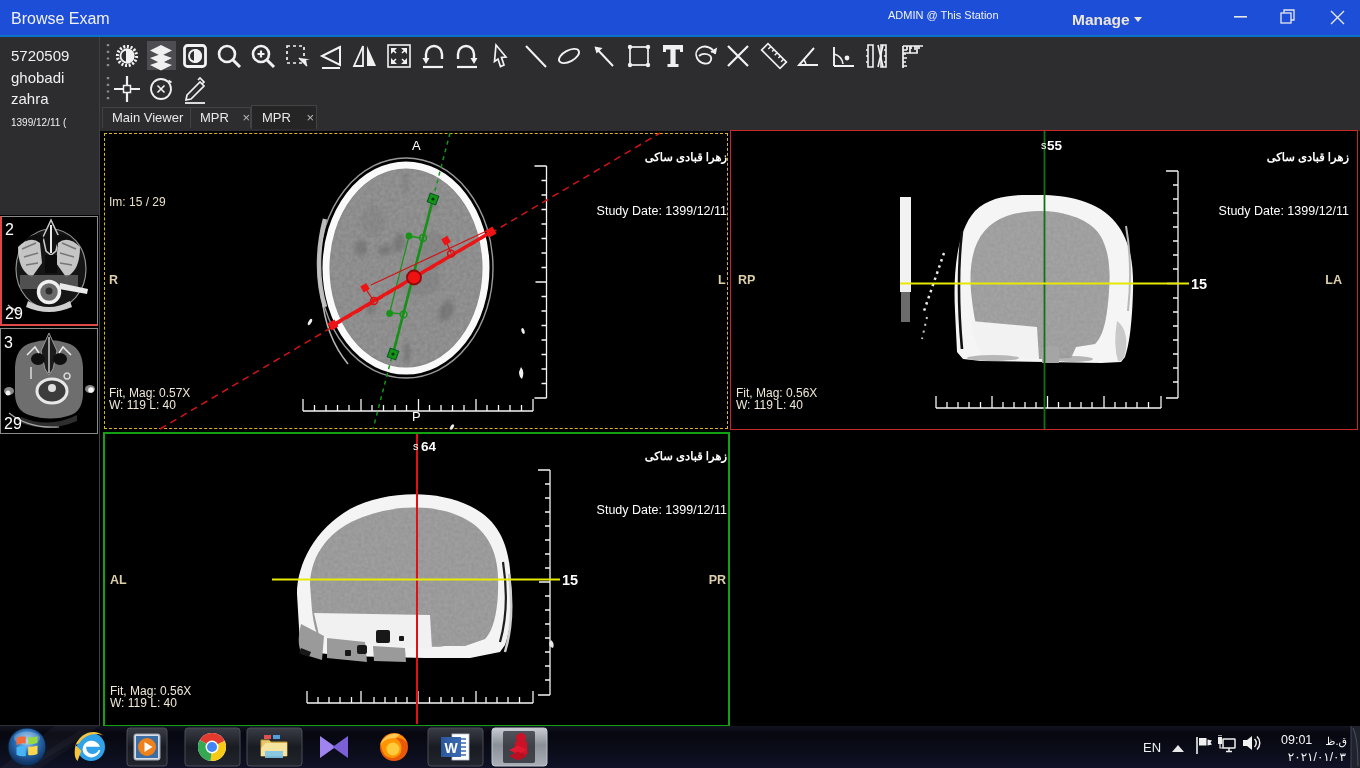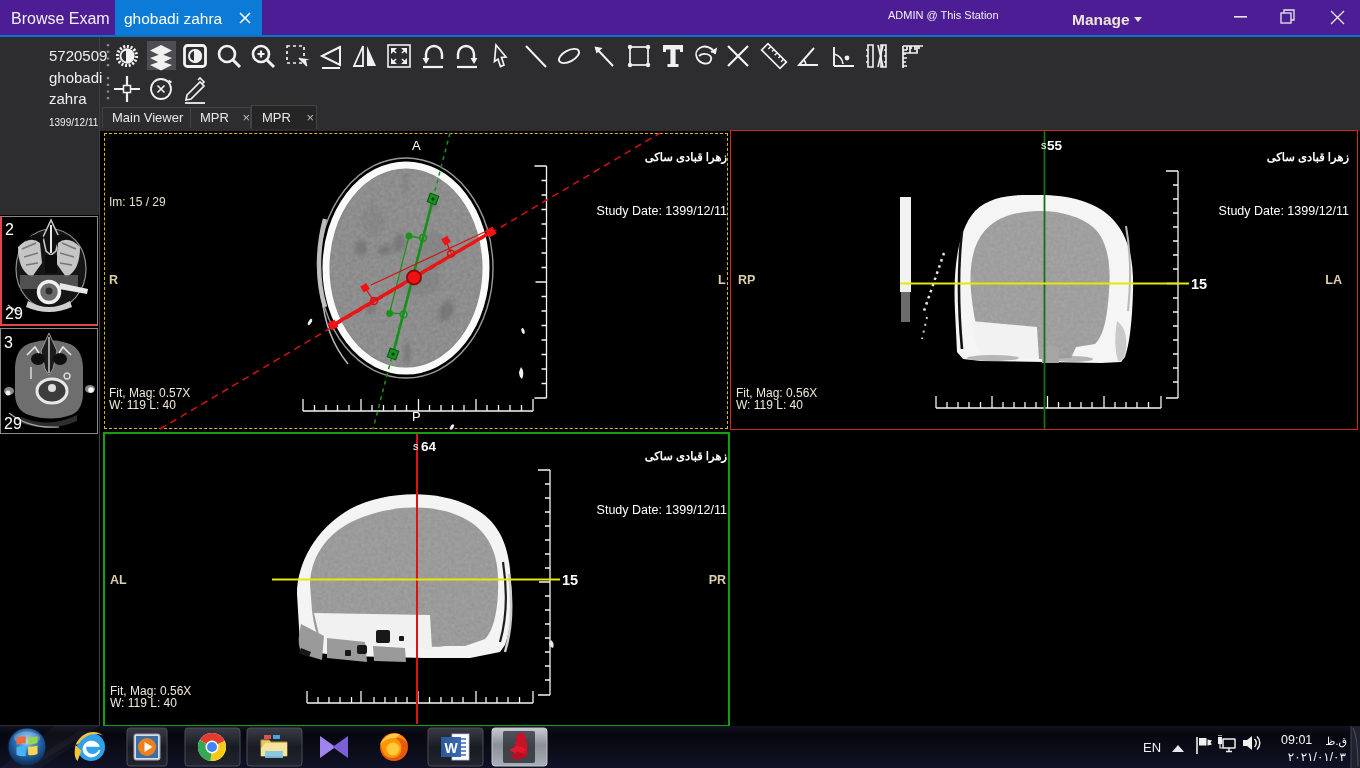--- a/index.html
+++ b/index.html
@@ -1,30 +1,30 @@
 <!DOCTYPE html>
 <html><head>
 <meta charset="utf-8">
 <style>
   * { margin:0; padding:0; box-sizing:border-box; }
   html,body { width:1360px; height:768px; overflow:hidden; background:#000; }
   body { font-family:"Liberation Sans", sans-serif; position:relative; }
   .abs { position:absolute; }
   
-  #titlebar { position:absolute; left:0; top:0; width:1360px; height:36px; background:#4c1d95; }
+  #titlebar { position:absolute; left:0; top:0; width:1360px; height:36px; background:#1d4ed8; }
   #titlebar .bluebar { position:absolute; left:0; top:35px; width:1360px; height:2px; background:#0b72c9; }
   #browse { position:absolute; left:11px; top:10px; color:#f2f2f2; font-size:16px; }
   #ptab { position:absolute; left:115px; top:0; width:147px; height:36px; background:#0c7bd8; color:#fff; }
   #ptab .t { position:absolute; left:9px; top:10px; font-size:15.5px; }
   #admin { position:absolute; left:888px; top:9px; color:#f2f2f2; font-size:11px; }
   #manage { position:absolute; left:1072px; top:11px; color:#ede5d8; font-size:15.5px;font-weight:bold; }
   
   #toolbar { position:absolute; left:100px; top:37px; width:1260px; height:70px; background:#2d2d30; }
   #sidebar { position:absolute; left:0; top:37px; width:100px; height:689px; background:#2d2d30; border-right:1px solid #3f3f44; }
-  #patient { position:absolute; left:11px; top:8px; color:#f0f0f0; font-size:15px; line-height:21.5px;margin-left:38px; }
+  #patient { position:absolute; left:11px; top:8px; color:#f0f0f0; font-size:15px; line-height:21.5px; }
   #patient .sm { font-size:10px; white-space:nowrap; }
   #thumbs { position:absolute; left:0; top:178px; width:99px; height:510px; background:#000; }
   
   #tabrow { position:absolute; left:100px; top:107px; width:1260px; height:24px; background:#2d2d30; }
   .vtab { position:absolute; top:0; height:21px; background:#2d2d30; border:1px solid #434346; border-bottom:none; color:#e8e8e8; font-size:13px; white-space:nowrap; }
   .vtab.active { top:-2px; height:24px; background:#252526; }
   .vtab .x { color:#bbb; font-size:13px; }
   
   #viewer { position:absolute; left:100px; top:131px; width:1260px; height:595px; background:#000; }
   .vp { position:absolute; background:#000; }
@@ -34,26 +34,20 @@
   #vp3 { left:3px; top:301px; width:627px; height:295px; border:2px solid #13a113; }
   svg text { font-family:"Liberation Sans", sans-serif; }
   
   #taskbar { position:absolute; left:0; top:726px; width:1360px; height:42px; background:linear-gradient(180deg,#11131f 0%,#06070f 18%,#0a0c18 55%,#101327 100%); }
 </style>
 </head>
 <body>
 
 <div id="titlebar">
   <div id="browse">Browse Exam</div>
-  <div id="ptab">
-      <span class="t">ghobadi zahra</span>
-    <svg class="abs" style="left:122px;top:10px" width="16" height="16" viewBox="0 0 16 16">
-        <path d="M3 3 L13 13 M13 3 L3 13" stroke="#fff" stroke-width="1.6"></path>
-      </svg>
-  </div>
   <div id="admin">ADMIN @ This Station</div>
   <div id="manage">Manage</div>
   <svg class="abs" style="left:1133px;top:14px" width="10" height="10" viewBox="0 0 10 10">
       <path d="M1 3 L5 8 L9 3 Z" fill="#ede5d8"></path>
     </svg>
 
   <svg class="abs" style="left:1234px;top:15px" width="14" height="4" viewBox="0 0 14 4">
       <rect x="0" y="1" width="13" height="1.6" fill="#e8e8e8"></rect>
     </svg>
   <svg class="abs" style="left:1280px;top:9px" width="16" height="15" viewBox="0 0 16 15">

